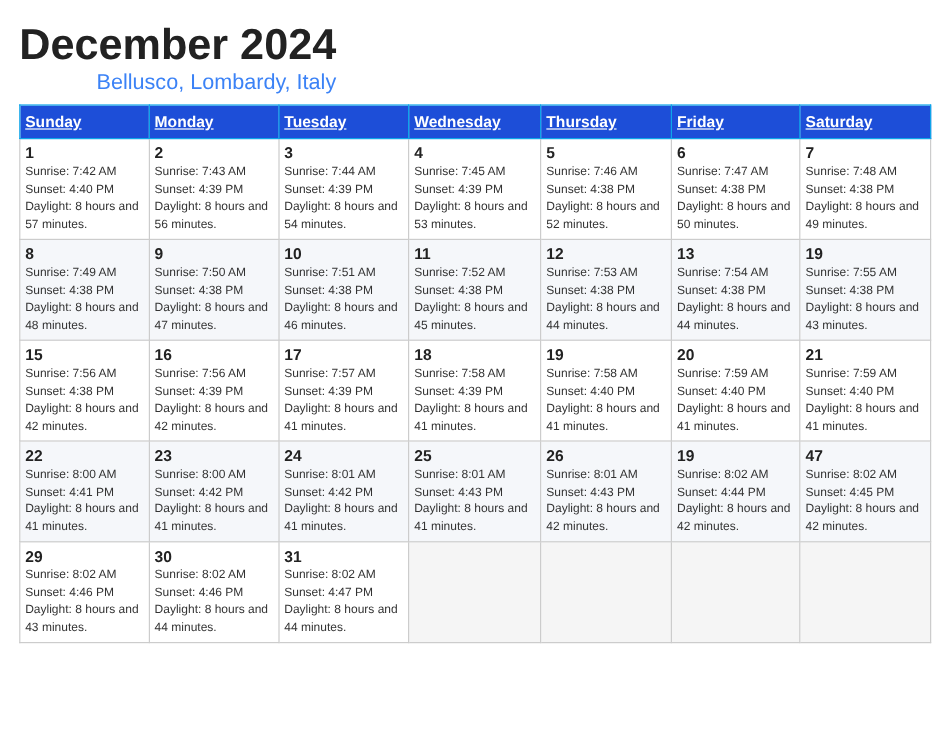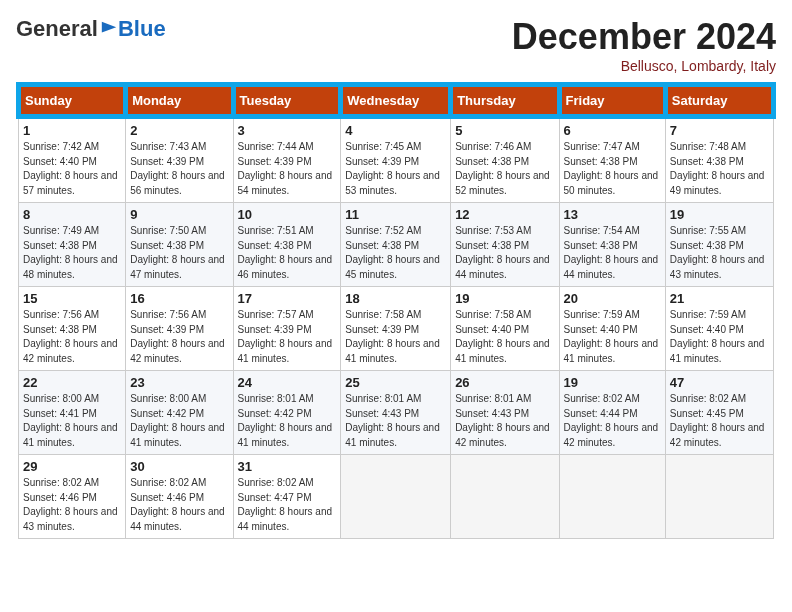--- a/index.html
+++ b/index.html
@@ -38,35 +38,36 @@
     }
     .title-area {
       text-align: right;
     }
     .month-title {
       font-size: 36px;
       font-weight: bold;
       color: #222;
     }
     .subtitle {
-      font-size: 14px;
-      color: #7f1d1d;
+      font-size: 18px;
+      color: #3b82f6;
     }
     .calendar {
       width: 100%;
       border-collapse: collapse;
     }
     .calendar th {
-      background-color: #c2410c;
+      background-color: #1d4ed8;
       color: #fff;
       font-size: 13px;
       font-weight: bold;
       padding: 6px 4px;
       text-align: left;
-      border: 5px solid #0ea5e9;
+      border: 1px solid #0ea5e9;
+      text-decoration: underline;
     }
     .calendar td {
       vertical-align: top;
       border: 1px solid #ccc;
       padding: 4px 4px;
       font-size: 10.5px;
       color: #333;
       min-height: 80px;
       width: 113px;
     }
@@ -88,29 +89,20 @@
       color: #333;
     }
     .empty-cell {
       background-color: #f5f5f5 !important;
     }
   </style>
 </head>
 <body>
 
 <div class="header">
-  <div class="logo">
-    <div class="logo-text">
-      <span class="logo-general">General</span>
-      <svg class="logo-icon" viewBox="0 0 20 20">
-        <polygon points="2,2 18,8 2,14" fill="#1a6bbf"></polygon>
-      </svg>
-      <span class="logo-blue">Blue</span>
-    </div>
-  </div>
   <div class="title-area">
     <div class="month-title">December 2024</div>
     <div class="subtitle">Bellusco, Lombardy, Italy</div>
   </div>
 </div>
 
 <table class="calendar">
   <thead>
     <tr>
     <th>Sunday</th>

